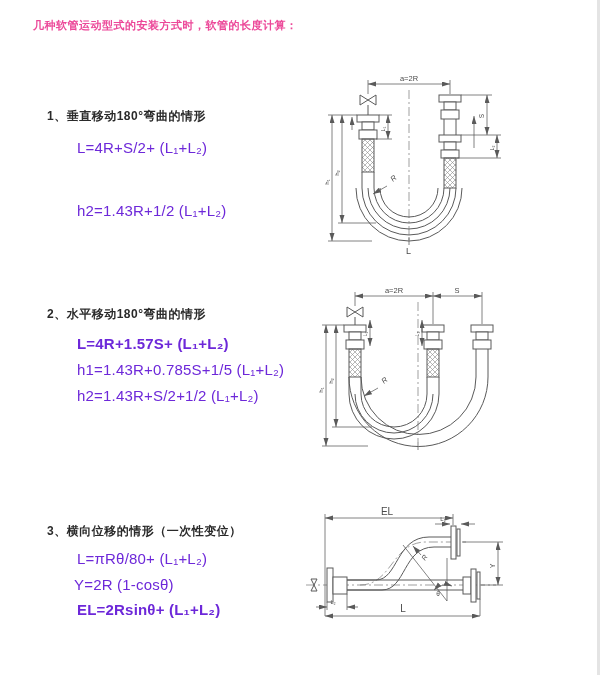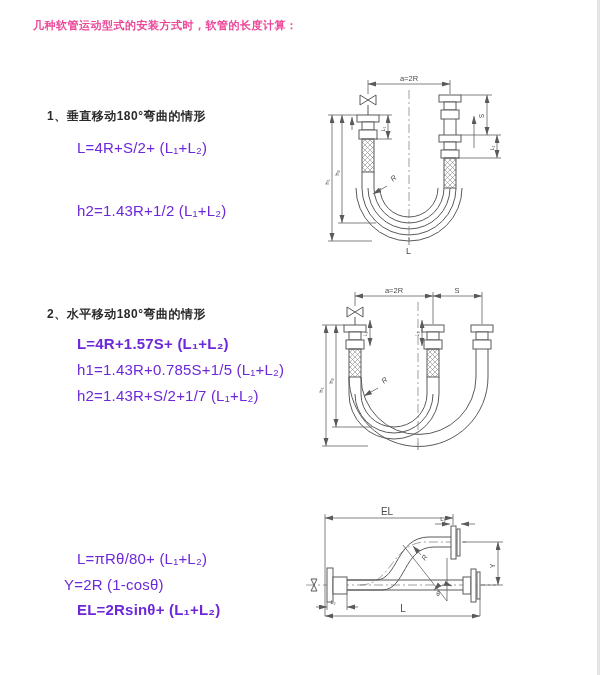--- a/index.html
+++ b/index.html
@@ -4,21 +4,21 @@
 <style>
   html,body{margin:0;padding:0;background:#fff;}
   .page{position:relative;width:600px;height:675px;background:#ffffff;overflow:hidden;
         font-family:"Liberation Sans","DejaVu Sans",sans-serif;color:#333;}
   .t{position:absolute;white-space:nowrap;}
   .title{left:33px;top:18px;font-size:11px;letter-spacing:.5px;color:#ec4899;font-weight:bold;}
   .hd{font-size:12px;color:#2a2a2a;font-weight:bold;letter-spacing:.5px;}
   .fm{font-size:15px;color:#6d28d9;letter-spacing:.2px;}
   .hd1{left:47px;top:108px;} .f11{left:77px;top:139px;} .f12{left:77px;top:164px;} .f13{left:77px;top:190px;margin-top:12px;}
   .hd2{left:47px;top:306px;} .f21{left:77px;top:335px;font-weight:bold;} .f22{left:77px;top:361px;} .f23{left:77px;top:387px;}
-  .hd3{left:47px;top:523px;} .f31{left:77px;top:550px;} .f32{left:64px;top:576px;} .f33{left:77px;top:601px;font-weight:bold;}
+  .hd3{left:47px;top:523px;} .f31{left:77px;top:550px;} .f32{left:74px;top:576px;} .f33{left:77px;top:601px;font-weight:bold;}
   .dwg{position:absolute;}
   .d1{left:310px;top:70px;} .d2{left:310px;top:282px;} .d3{left:300px;top:498px;}
   .edge{position:absolute;right:0;top:0;width:3px;height:675px;background:#e4e4e4;}
   svg .ln{stroke:#5a5a5a;stroke-width:1;fill:none;}
   svg .dim{stroke:#5a5a5a;stroke-width:.75;fill:none;}
   svg .cl{stroke:#777;stroke-width:.7;fill:none;stroke-dasharray:9 3 2 3;}
   svg .part{fill:#ffffff;stroke:#5a5a5a;stroke-width:1;}
   svg .braid{stroke:#5a5a5a;stroke-width:1;}
   svg text{font-family:"Liberation Sans","DejaVu Sans",sans-serif;fill:#4a4a4a;}
   svg .it{font-style:italic;}
@@ -30,22 +30,23 @@
 
   <div class="t title">几种软管运动型式的安装方式时，软管的长度计算：</div>
 
   <div class="t hd hd1">1、垂直移动180°弯曲的情形</div>
   <div class="t fm f11">L=4R+S/2+ (L₁+L₂)</div>
   <div class="t fm f13">h2=1.43R+1/2 (L₁+L₂)</div>
 
   <div class="t hd hd2">2、水平移动180°弯曲的情形</div>
   <div class="t fm f21">L=4R+1.57S+ (L₁+L₂)</div>
   <div class="t fm f22">h1=1.43R+0.785S+1/5 (L₁+L₂)</div>
-  <div class="t fm f23">h2=1.43R+S/2+1/7 (L₁+L₂)</div>
-
+  <div class="t fm f23">h2=1.43R+S/2+1/2 (L₁+L₂)</div>
+
+  <div class="t hd hd3">3、横向位移的情形（一次性变位）</div>
   <div class="t fm f31">L=πRθ/80+ (L₁+L₂)</div>
   <div class="t fm f32">Y=2R (1-cosθ)</div>
   <div class="t fm f33">EL=2Rsinθ+ (L₁+L₂)</div>
 
   <svg class="dwg d1" width="288" height="192" viewBox="0 0 288 192">
     <defs>
       <marker id="m1" markerWidth="9" markerHeight="6" refX="8" refY="2.5" orient="auto-start-reverse" markerUnits="userSpaceOnUse">
         <path d="M0,0 L8,2.5 L0,5 Z" fill="#5a5a5a"></path>
       </marker>
       <pattern id="b1" width="5" height="5" patternUnits="userSpaceOnUse">

